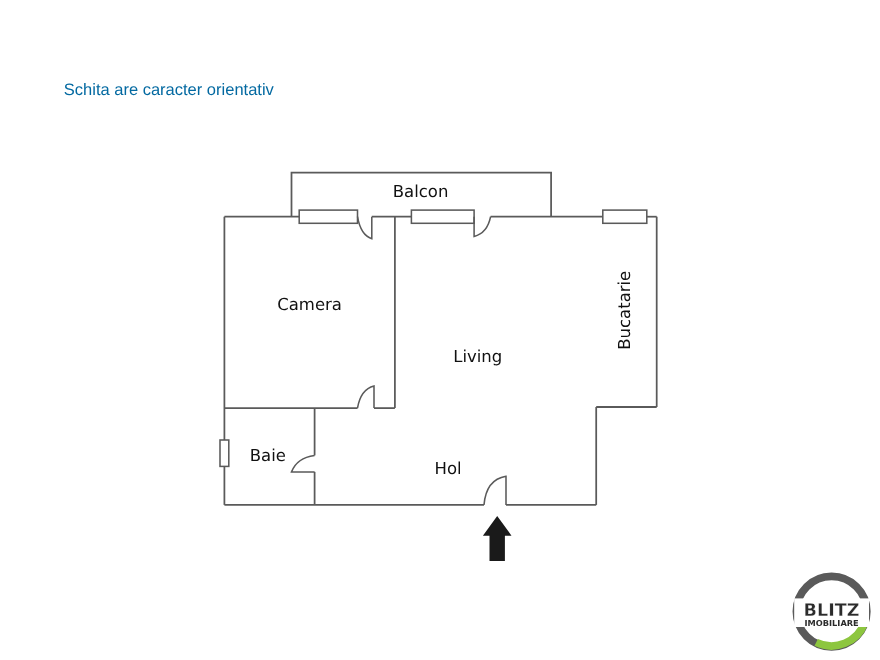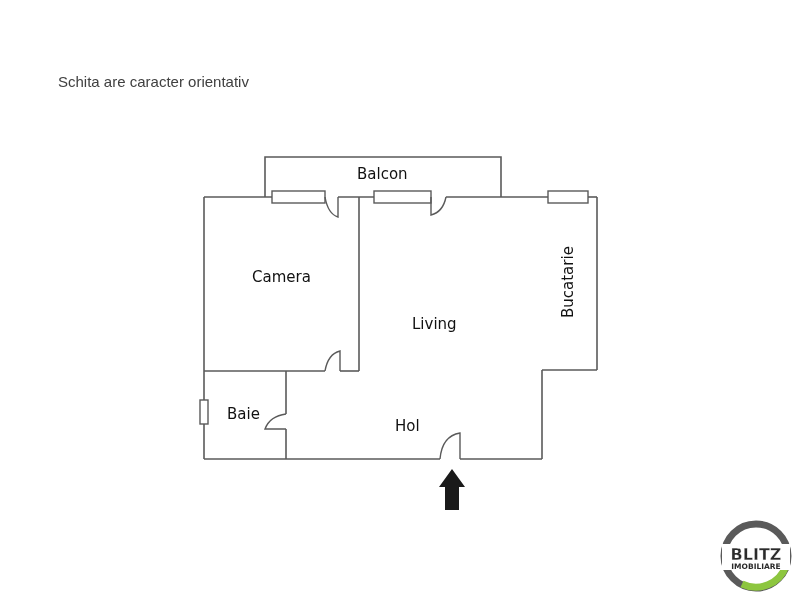--- a/index.html
+++ b/index.html
@@ -1,17 +1,17 @@
 <!DOCTYPE html>
 <html><head>
   <meta charset="utf-8">
   <style>
     html, body { margin: 0; padding: 0; background: #ffffff; }
     body { width: 800px; height: 600px; position: relative; overflow: hidden; font-family: "Liberation Sans", "DejaVu Sans", sans-serif; }
-    .note { position: absolute; left: 58px; top: 73px; font-size: 15px; color: #404040; }
+    .note { position: absolute; left: 58px; top: 73px; font-size: 15px; color: #0369a1; }
     svg.plan { position: absolute; left: 0; top: 0; }
     .wall { stroke: #5a5a5a; stroke-width: 1.6; fill: none; }
     .win { stroke: #5a5a5a; stroke-width: 1.4; fill: #ffffff; }
     .door { stroke: #5a5a5a; stroke-width: 1.4; fill: none; }
     .label { font-family: "DejaVu Sans", sans-serif; font-size: 15px; fill: #111111; }
     .logo { position: absolute; left: 718px; top: 518px; width: 76px; height: 76px; }
   </style>
 </head>
 <body>
 

